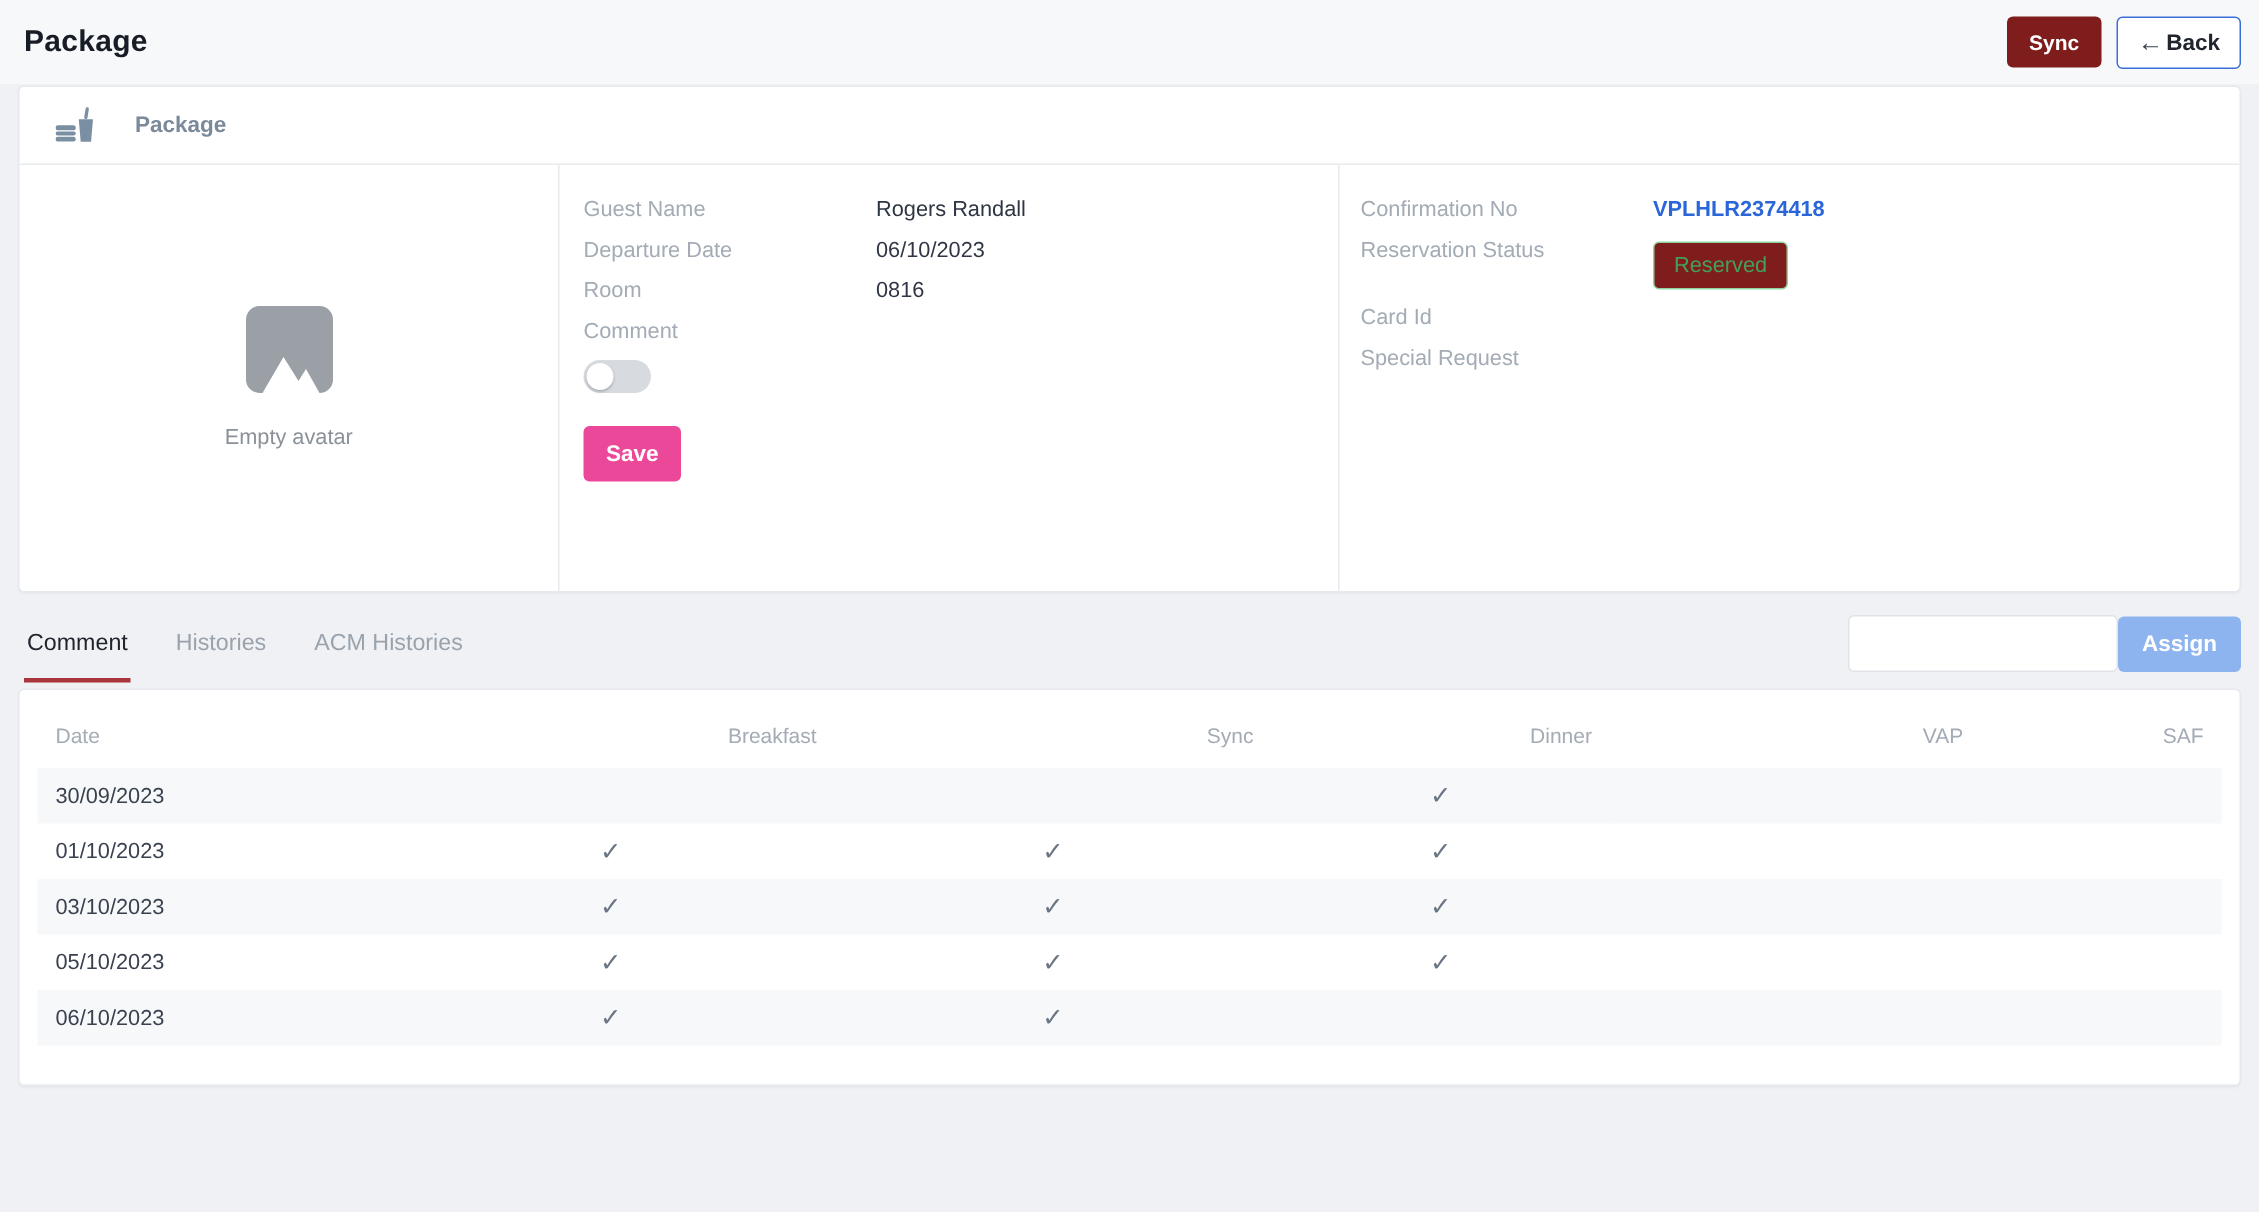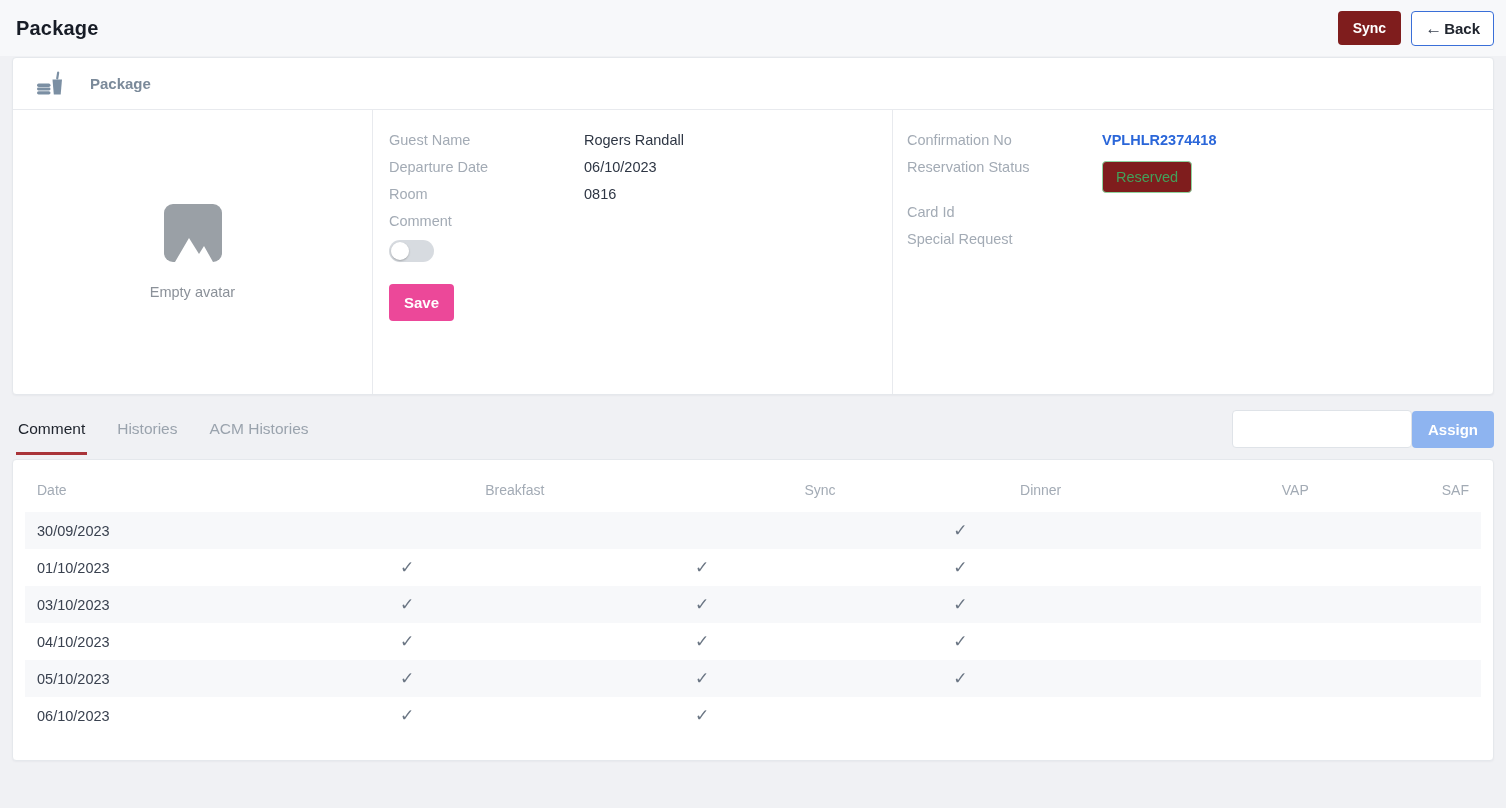--- a/index.html
+++ b/index.html
@@ -234,28 +234,20 @@
         </tr>
         <tr>
           <td class="left">03/10/2023</td>
           <td><span class="check">✓</span></td>
           <td><span class="check">✓</span></td>
           <td><span class="check">✓</span></td>
           <td></td>
           <td></td>
         </tr>
         <tr>
-          <td class="left">04/10/2023</td>
-          <td><span class="check">✓</span></td>
-          <td><span class="check">✓</span></td>
-          <td><span class="check">✓</span></td>
-          <td></td>
-          <td></td>
-        </tr>
-        <tr>
           <td class="left">05/10/2023</td>
           <td><span class="check">✓</span></td>
           <td><span class="check">✓</span></td>
           <td><span class="check">✓</span></td>
           <td></td>
           <td></td>
         </tr>
         <tr>
           <td class="left">06/10/2023</td>
           <td><span class="check">✓</span></td>

